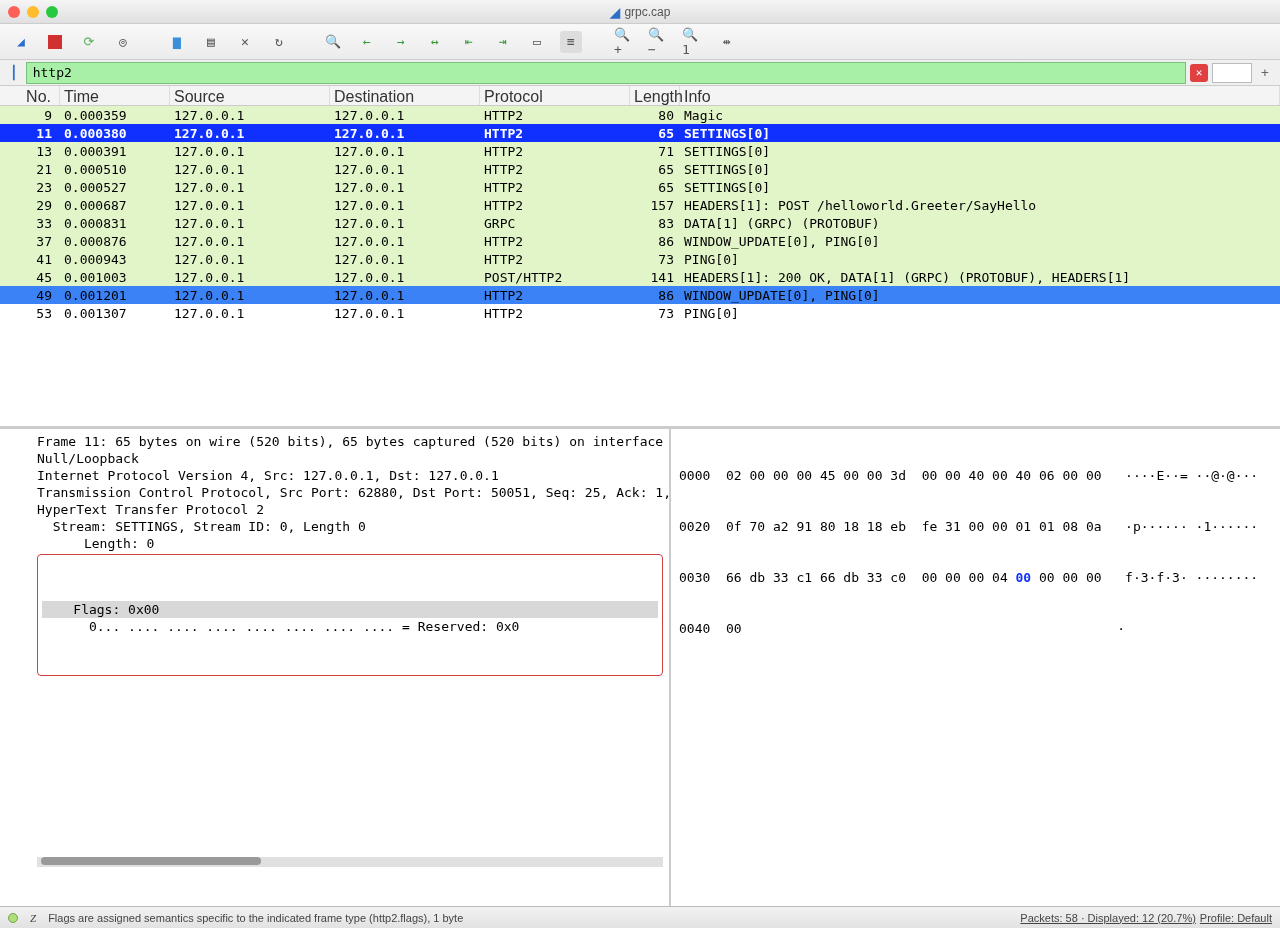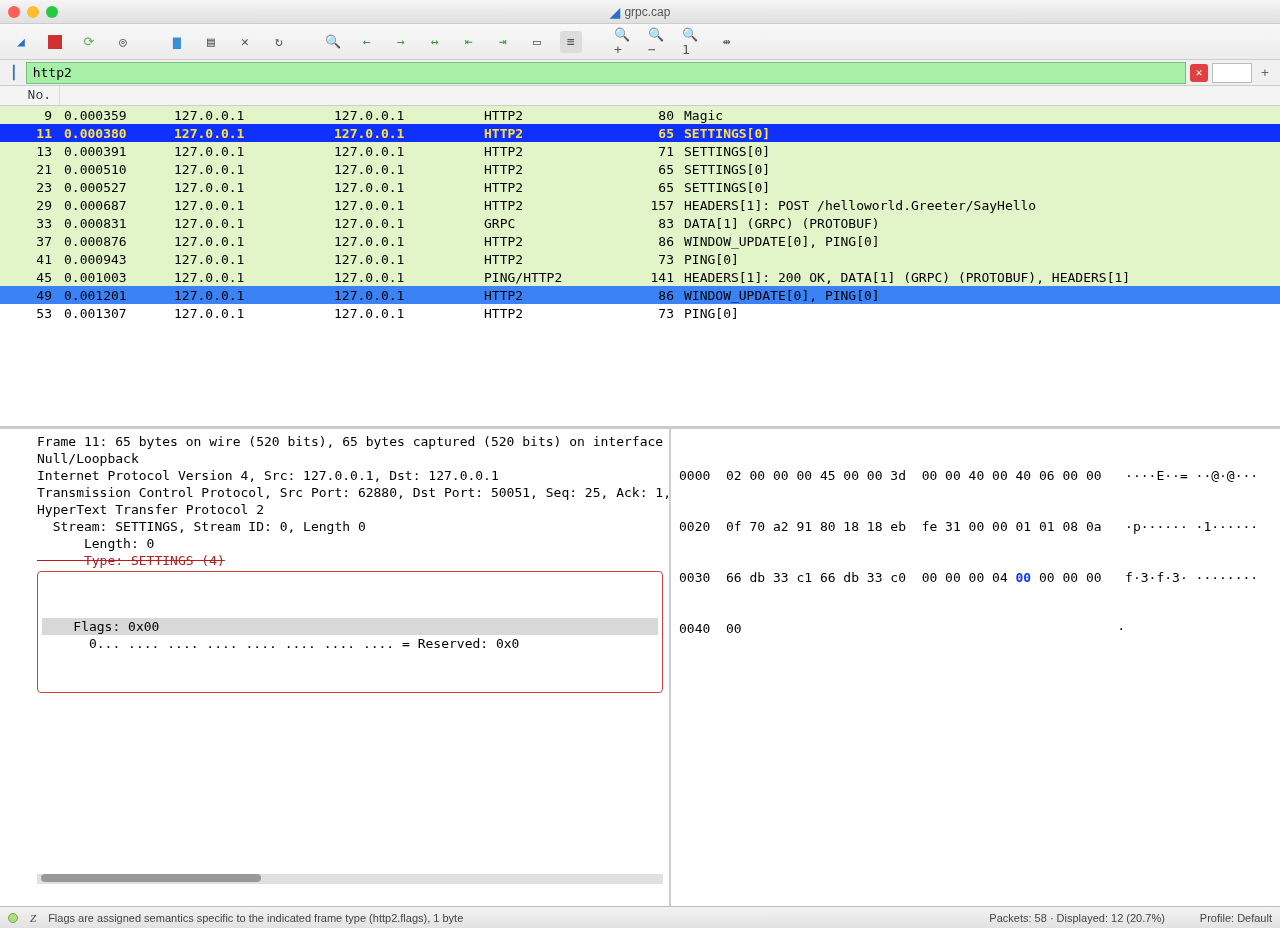--- a/index.html
+++ b/index.html
@@ -35,55 +35,55 @@
   .filter-input {
     flex:1; height:22px; background:#a8f0a8; border:1px solid #7abf7a;
     padding: 0 6px; font-family: inherit; font-size: 13px; outline:none;
   }
   .fx { width:18px;height:18px;background:#e04040;border-radius:3px;color:#fff;font-size:11px;
     display:flex;align-items:center;justify-content:center;}
   .dropdown-btn { width:40px;height:20px;background:#fff;border:1px solid #bbb;}
   .plus-btn { width:18px;text-align:center;color:#666;}
   .packet-header {
     height:20px; background:#f4f4f4; border-bottom:1px solid #ccc;
-    display:flex; font-family:Liberation Mono, monospace;font-size:13px;color:#333;flex-direction:column;
+    display:flex; font-family:Liberation Sans, sans-serif;font-size:16px;color:#333;
   }
   .packet-header > div { padding:2px 4px; border-right:1px solid #ddd;}
   .col-no{width:60px;text-align:right;padding-right:8px!important;}
   .col-time{width:110px;}
   .col-src{width:160px;}
   .col-dst{width:150px;}
   .col-proto{width:150px;}
   .col-len{width:50px;text-align:right;padding-right:6px!important;}
   .col-info{flex:1;}
   .packet-list {
     height:320px; overflow-y:auto; background:#fff;
   }
   .prow { display:flex; height:18px; align-items:center; }
   .prow > div { padding:0 4px; white-space:nowrap; overflow:hidden;}
   .prow.green { background:#e2f5c9; }
-  .prow.selected-blue { background:#1030ff; color:#fde047; font-weight:bold;}
+  .prow.selected-blue { background:#1030ff; color:#ffffff; font-weight:bold;}
   .prow.selected-light { background:#3b82f6; }
   .splitter-h { height:3px; background:#ccc; cursor:row-resize;}
   .lower { flex:1; display:flex; background:#fff; min-height:0;padding-left:31px;}
   .detail-pane { width:640px; border-right:2px solid #ccc; padding:4px 6px; overflow:auto;
     font-size:13px; line-height:17px;}
   .detail-pane .line { white-space:pre; }
   .detail-pane .line.hi { background:#d8d8d8;margin-top:44px;}
   .detail-pane .line.red { color:#b02020; text-decoration: line-through;}
   .redbox { border:1.5px solid #d04040; border-radius:4px; margin-top:2px; padding:2px 4px 40px 4px;}
   .hex-pane { flex:1; padding:4px 8px; font-size:13px; line-height:17px; overflow:auto; white-space:pre;}
   .hex-pane .hexhi { color:#1030ff; font-weight:bold;}
   .statusbar {
     height:22px; background:linear-gradient(#f2f2f2,#e2e2e2);
     border-top:1px solid #bbb; display:flex; align-items:center;
     font-family:-apple-system,sans-serif; font-size:11px; color:#444; padding:0 8px;
     gap:12px;
   }
-  .statusbar .right { margin-left:auto; display:flex; gap:35px;}
+  .statusbar .right { margin-left:auto; display:flex; gap:4px;text-decoration:underline;}
   .scroller { height:10px; background:#e0e0e0; }
   .scroller .thumb { height:8px; width:220px; background:#999; border-radius:4px; margin:1px 0 0 4px;}
   .led { width:10px;height:10px;border-radius:50%;background:#aee07a;border:1px solid #7aa050;display:inline-block;}
 </style>
 </head>
 <body>
 
 <div class="titlebar">
   <div class="traffic">
     <span style="background:#ff5f57"></span>
@@ -222,21 +222,21 @@
       <div class="col-dst">127.0.0.1</div>
       <div class="col-proto">HTTP2</div>
       <div class="col-len">73</div>
       <div class="col-info">PING[0]</div>
     </div>
     <div class="prow green">
       <div class="col-no">45</div>
       <div class="col-time">0.001003</div>
       <div class="col-src">127.0.0.1</div>
       <div class="col-dst">127.0.0.1</div>
-      <div class="col-proto">PING/HTTP2</div>
+      <div class="col-proto">POST/HTTP2</div>
       <div class="col-len">141</div>
       <div class="col-info">HEADERS[1]: 200 OK, DATA[1] (GRPC) (PROTOBUF), HEADERS[1]</div>
     </div>
     <div class="prow selected-light">
       <div class="col-no">49</div>
       <div class="col-time">0.001201</div>
       <div class="col-src">127.0.0.1</div>
       <div class="col-dst">127.0.0.1</div>
       <div class="col-proto">HTTP2</div>
       <div class="col-len">86</div>
@@ -257,21 +257,20 @@
 
 <div class="lower">
   <div class="detail-pane">
     <div class="line">Frame 11: 65 bytes on wire (520 bits), 65 bytes captured (520 bits) on interface</div>
     <div class="line">Null/Loopback</div>
     <div class="line">Internet Protocol Version 4, Src: 127.0.0.1, Dst: 127.0.0.1</div>
     <div class="line">Transmission Control Protocol, Src Port: 62880, Dst Port: 50051, Seq: 25, Ack: 1,</div>
     <div class="line">HyperText Transfer Protocol 2</div>
     <div class="line">  Stream: SETTINGS, Stream ID: 0, Length 0</div>
     <div class="line">      Length: 0</div>
-    <div class="line red">      Type: SETTINGS (4)</div>
     <div class="redbox">
       <div class="line hi">    Flags: 0x00</div>
       <div class="line">      0... .... .... .... .... .... .... .... = Reserved: 0x0</div>
     </div>
     <div style="height:180px"></div>
     <div class="scroller">
         <div class="thumb"></div>
       </div>
   </div>
   <div class="hex-pane">

